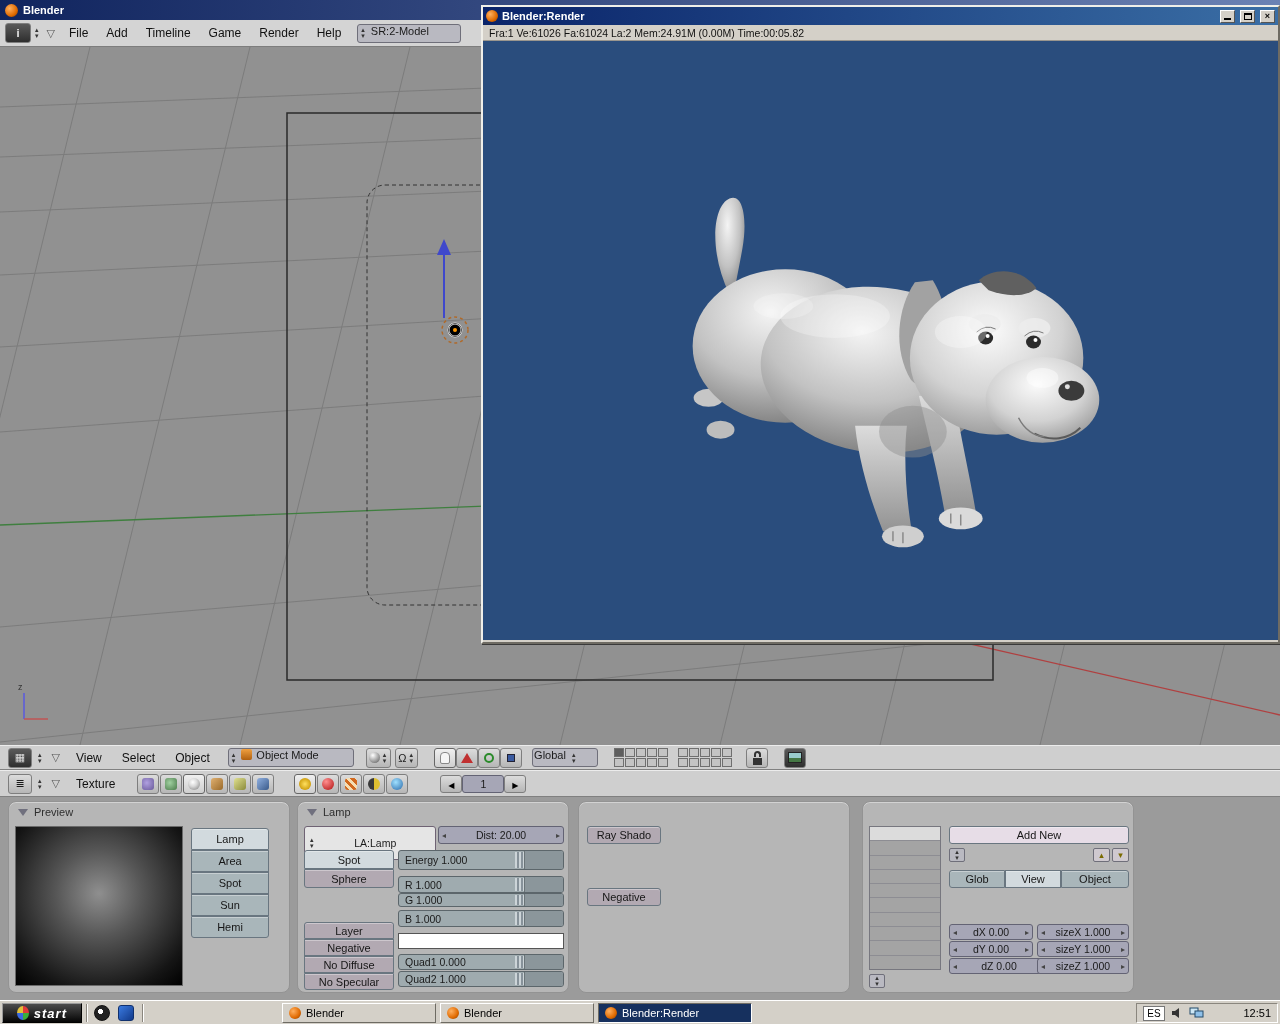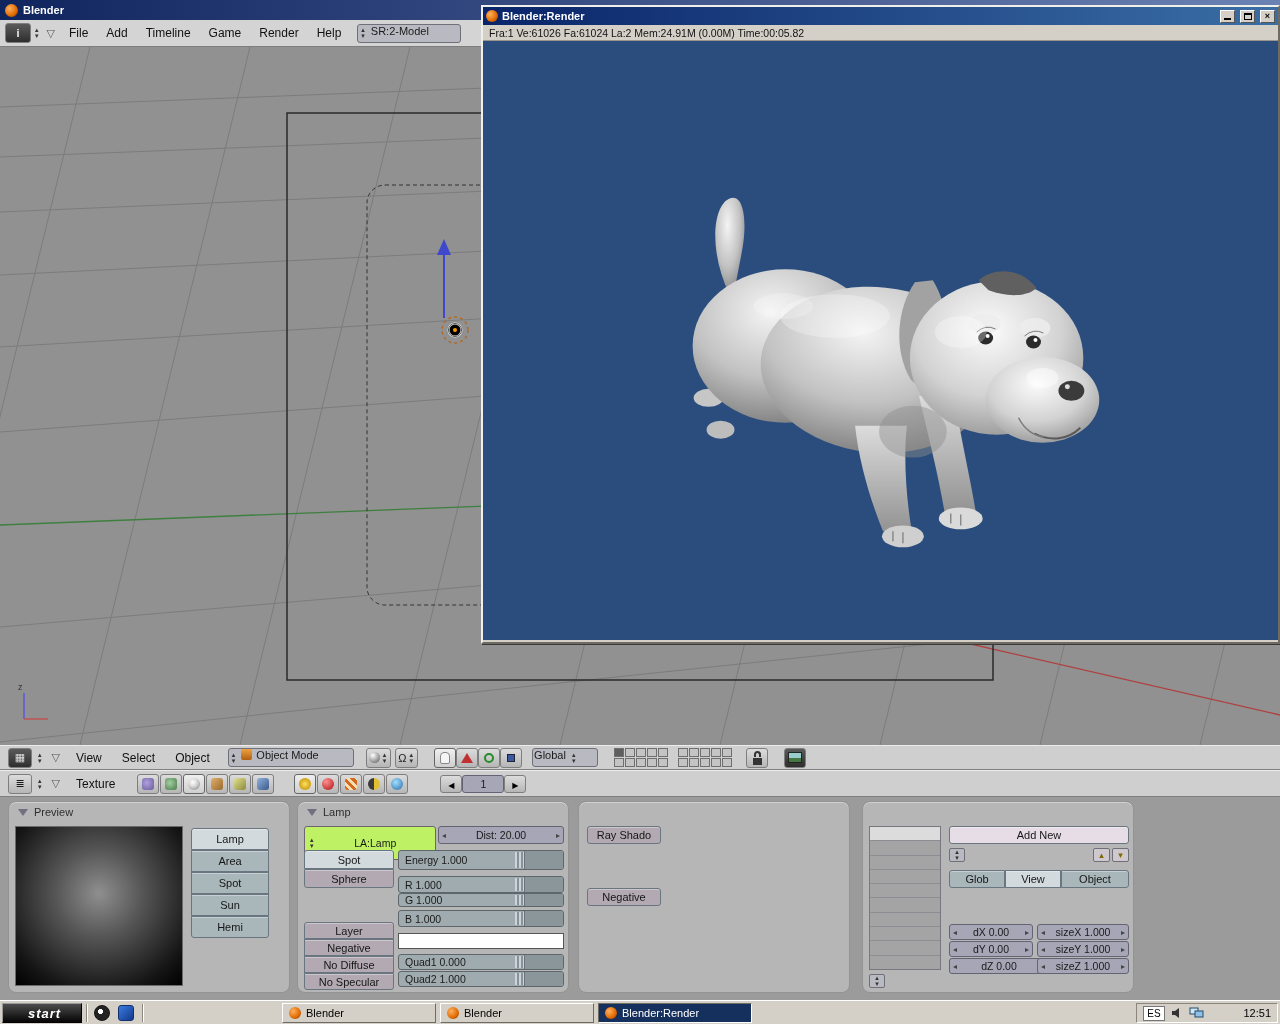--- a/index.html
+++ b/index.html
@@ -79,21 +79,21 @@
   .bbtn.lightpink { background:#e7dde7; }
   .grp { border-radius:0; }
   .grp-top { border-radius:3px 3px 0 0; }
   .grp-bot { border-radius:0 0 3px 3px; }
 
   .numf { position:absolute; display:flex; align-items:center; justify-content:space-between;
     background:#a6a6b6; border:1px solid #636374; border-radius:3px; padding:0 3px; font-size:10.5px; }
   .numf .lbl { flex:1; text-align:center; }
   .numf .arr { font-size:8px; color:#444; }
 
-  .idf { position:absolute; display:flex; align-items:center; background:#bef264;
+  .idf { position:absolute; display:flex; align-items:center; background:#e5e5e5;
     border:1px solid #6f6374; border-radius:3px; padding:16px 3px; gap:3px; font-size:10.5px; }
   .idf .lbl { flex:1; text-align:center; }
 
   .slid { position:absolute; background:#9fabaf; border:1px solid #5c666b; border-radius:3px;
     overflow:hidden; font-size:10.5px; display:flex; align-items:center; }
   .slid .fillzone { position:absolute; right:0; top:0; bottom:0; width:24%; background:#8b969b; border-left:1px solid #6a7478; }
   .slid .knob { position:absolute; right:24%; top:1px; bottom:1px; width:9px;
     background:repeating-linear-gradient(90deg,#ccd4d8 0 2px,#87929a 2px 4px); }
   .slid .lbl { position:relative; z-index:1; padding-left:6px; }
 
@@ -123,21 +123,21 @@
   .min-glyph { width:7px; height:2px; background:#000; margin-top:6px; }
   .max-glyph { width:8px; height:7px; border:1px solid #000; border-top:2px solid #000; }
   .rw-stats { height:16px; background:#d4d0c8; border-bottom:1px solid #9a968e;
     display:flex; align-items:center; padding:0 6px; font-size:10.5px; color:#111; }
   .rw-content { height:599px; background:#2a4d7d; overflow:hidden; }
 
   
   .taskbar { left:0; top:1000px; width:1280px; height:24px; background:#d4d0c8; border-top:1px solid #fff; }
   .startbtn { position:absolute; left:2px; top:2px; width:80px; height:20px;
     background:linear-gradient(#4c4c4c,#050505); border:1px solid; border-color:#9a9a9a #000 #000 #9a9a9a;
-    display:flex; align-items:center; gap:5px; padding:0 20px; }
+    display:flex; align-items:center; gap:5px; padding:0 14px; }
   .startlogo { width:14px; height:14px; border-radius:50%;
     background:conic-gradient(#e03a3a 0 25%, #3ab03a 25% 50%, #3a6ae0 50% 75%, #e0c03a 75% 100%); }
   .startbtn .lbl { color:#fff; font-weight:bold; font-style:italic; font-size:13px; letter-spacing:1px; }
   .qlicon { position:absolute; top:4px; width:16px; height:16px; border-radius:3px; }
   .ql1 { background:radial-gradient(circle at 40% 40%, #fff 0 20%, #222 22%); border:1px solid #111; border-radius:50%; }
   .ql2 { background:linear-gradient(135deg,#3a7ae0,#123a8a); border:1px solid #10306e; }
   .tsep { position:absolute; top:3px; width:2px; height:18px; border-left:1px solid #8a867e; border-right:1px solid #fff; }
   .taskbtn { position:absolute; top:2px; width:154px; height:20px; background:#d4d0c8;
     border:1px solid; border-color:#fff #6e6b63 #6e6b63 #fff;
     display:flex; align-items:center; gap:5px; padding:0 6px; font-size:11px; color:#000; }

